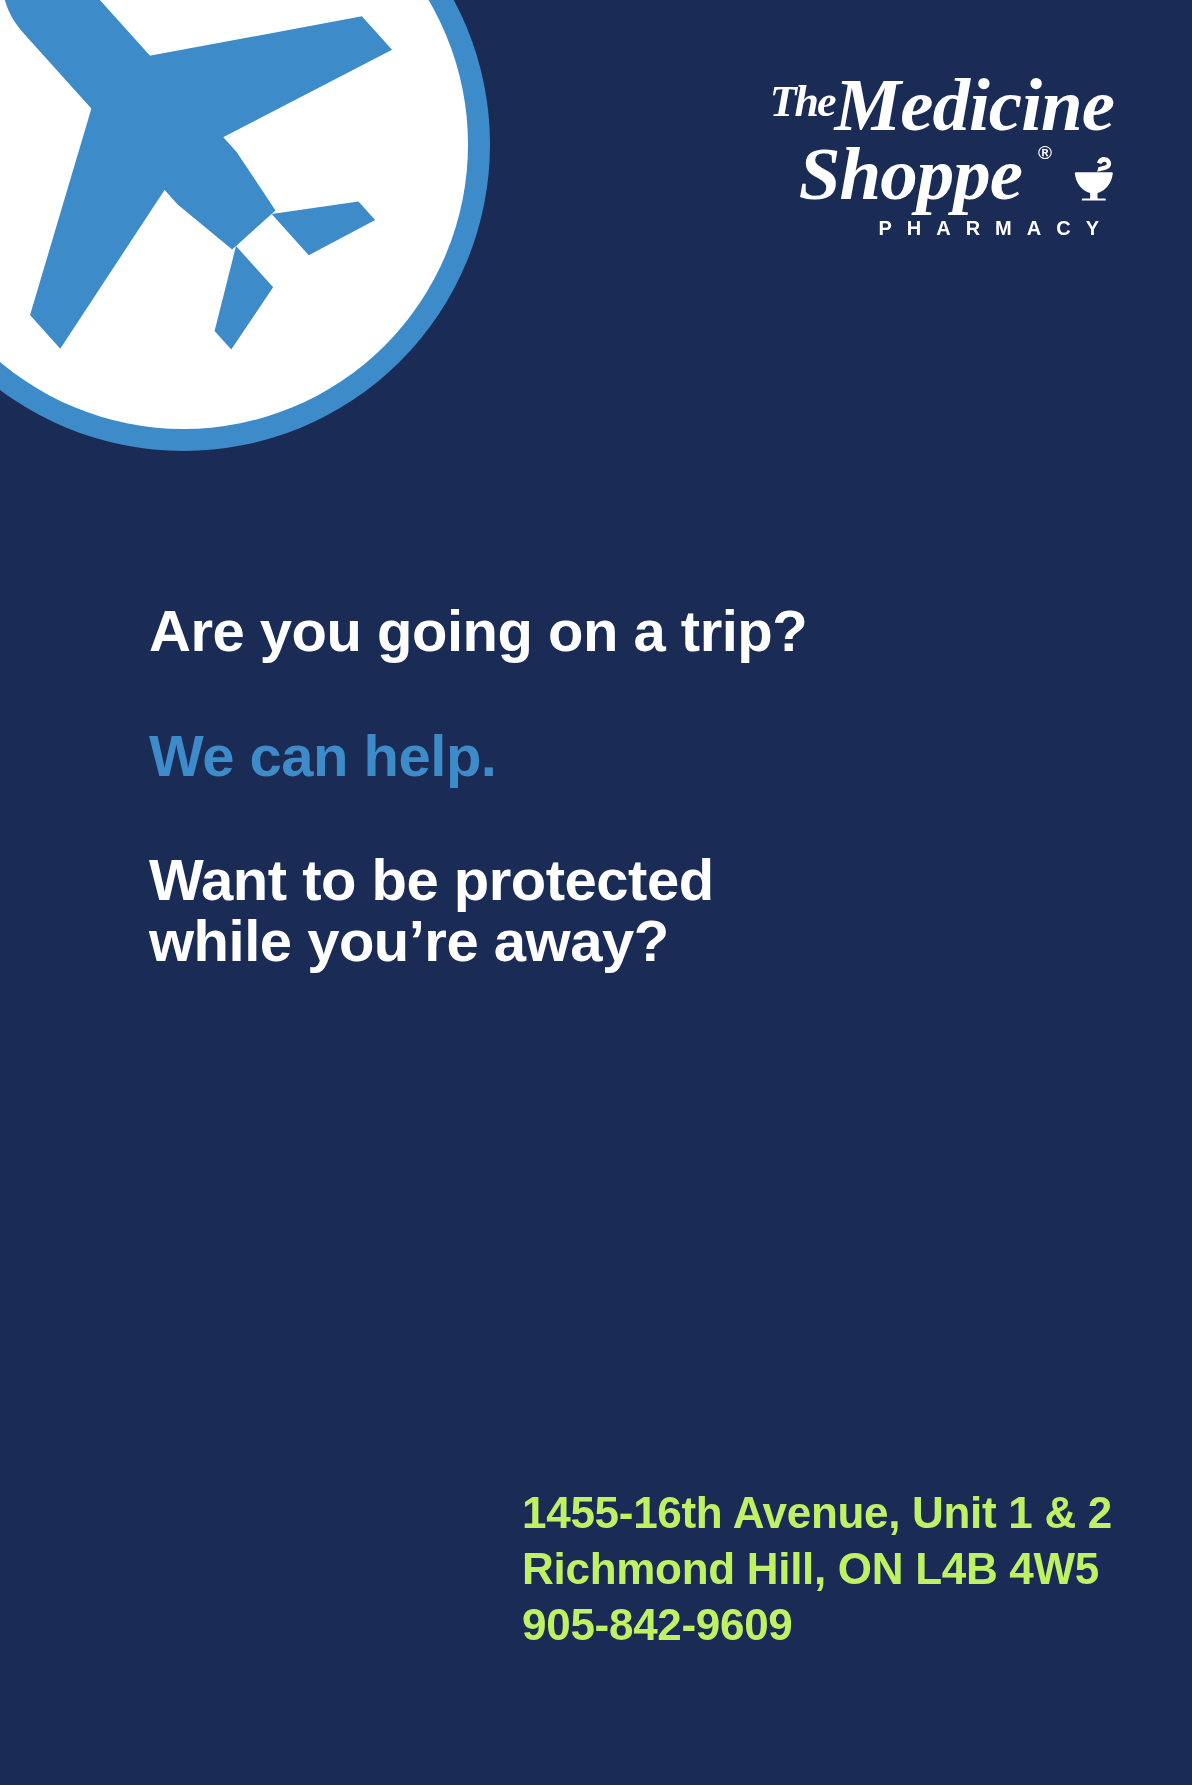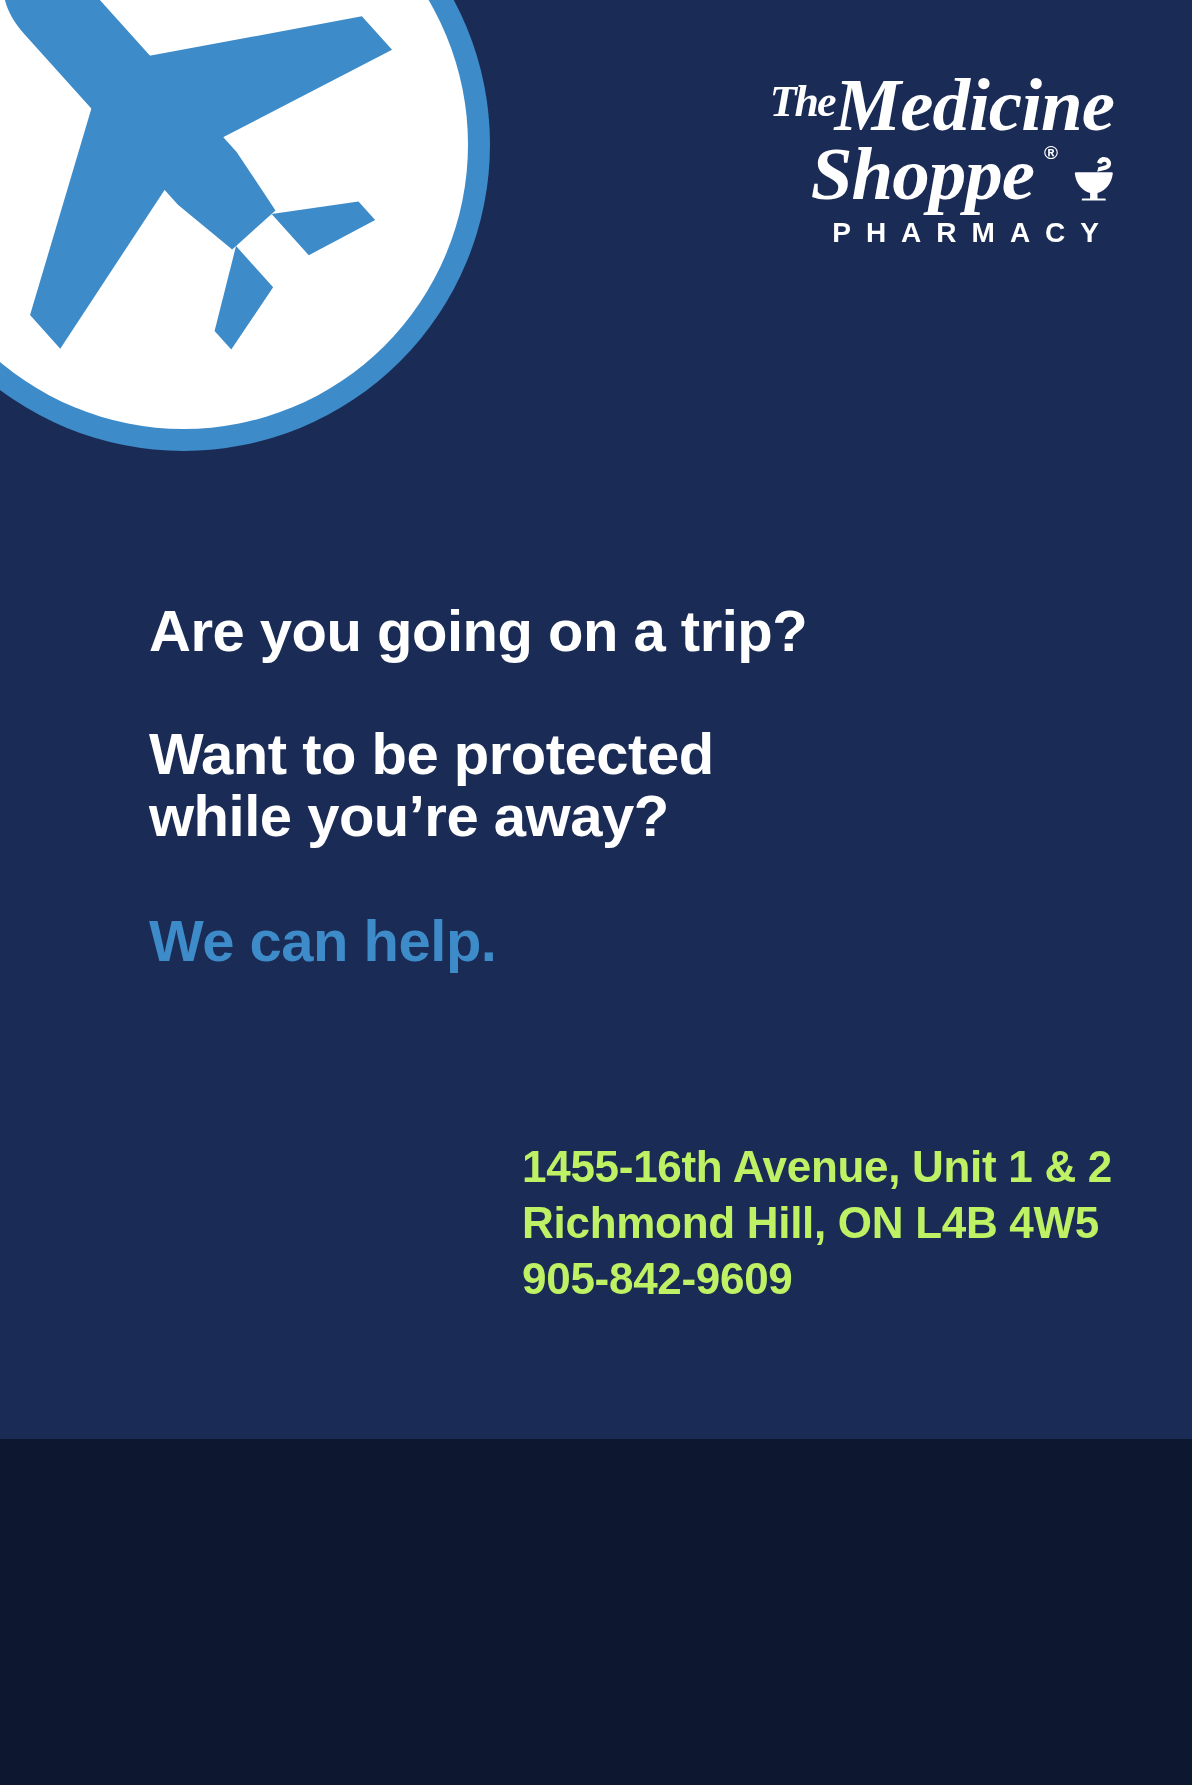--- a/index.html
+++ b/index.html
@@ -7,21 +7,21 @@
     padding: 0;
     background: #0d1730;
   }
   body {
     font-family: "Liberation Sans", sans-serif;
   }
 
   .poster {
     position: relative;
     width: 1192px;
-    height: 1439px;
+    height: 1785px;
     background: #1a2b55;
     overflow: hidden;
   }
 
   
   .plane-badge {
     position: absolute;
     left: -123px;
     top: -162px;
     width: 613px;
@@ -73,21 +73,21 @@
   .logo-the {
     font-size: 44px;
     position: relative;
     top: -14px;
     letter-spacing: -2px;
   }
   .logo-line2wrap {
     display: flex;
     align-items: flex-end;
     justify-content: flex-end;
-    gap: 12px;
+    gap: 18px;
     margin-top: 2px;
   }
   .logo-line2 {
     font-family: "Liberation Serif", serif;
     font-style: italic;
     font-weight: bold;
     font-size: 75px;
     line-height: 0.9;
     letter-spacing: -1px;
     white-space: nowrap;
@@ -106,21 +106,21 @@
     height: 46px;
     position: relative;
     top: -6px;
     left: 1px;
   }
   .logo-pharmacy {
     display: block;
     margin-top: 9px;
     font-family: "Liberation Sans", sans-serif;
     font-weight: bold;
-    font-size: 28px;
+    font-size: 20px;
     letter-spacing: 15px;
     text-indent: 15px;
     white-space: nowrap;
   }
 
   
   .copy {
     position: absolute;
     left: 149px;
     top: 600px;
@@ -199,25 +199,25 @@
       <svg class="logo-mortar" viewBox="0 0 42 46" aria-hidden="true">
         <path fill="#ffffff" d="M30.5 1 c4.6 0 7.6 2.9 7.6 6.6 c0 3.1 -2.1 5.5 -5.3 6.2 l-8.6 2 l1.2 -4.6 l6.6 -1.6 c1.1 -0.3 1.7 -0.9 1.7 -1.9 c0 -1.1 -0.9 -1.9 -2.3 -1.9 c-1.5 0 -2.5 0.9 -2.9 2.3 l-4.4 -1.3 c0.9 -3.6 3.4 -5.8 6.4 -5.8 z"></path>
         <path fill="#ffffff" d="M2.2 16.2 h36.4 c0.8 0 1.3 0.6 1.2 1.4 c-1.1 9.9 -7.4 17.6 -15.3 19.3 v5.6 h7.1 c0.7 0 1.2 0.5 1.2 1.2 v0.9 h-24 v-0.9 c0 -0.7 0.5 -1.2 1.2 -1.2 h7.1 v-5.6 c-7.9 -1.7 -14.2 -9.4 -15.3 -19.3 c-0.1 -0.8 0.5 -1.4 1.2 -1.4 z"></path>
       </svg>
     </span>
     <span class="logo-pharmacy">PHARMACY</span>
   </div>
 
   <div class="copy">
     <p class="headline">Are you going on a trip?</p>
+    <p class="headline headline--accent">We can help.</p>
     <p class="headline headline--2">
       <span>Want to be protected</span><br>
       <span>while you’re away?</span>
     </p>
-    <p class="headline headline--accent">We can help.</p>
   </div>
 
   <div class="address">
     <div>1455-16th Avenue, Unit 1 &amp; 2</div>
     <div>Richmond Hill, ON L4B 4W5</div>
     <div>905-842-9609</div>
   </div>
 
 </div>
 

